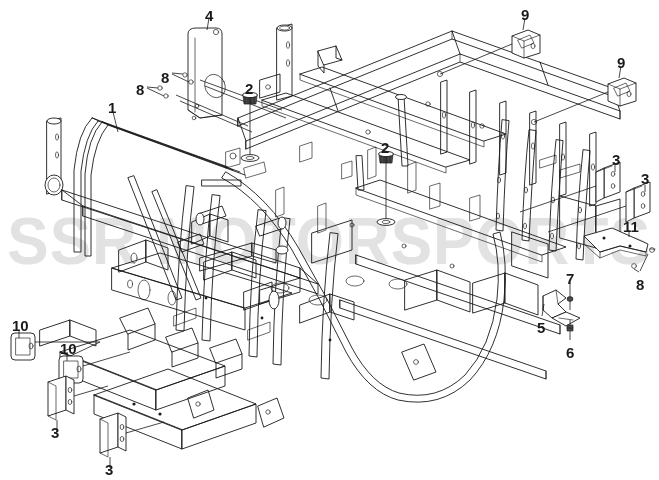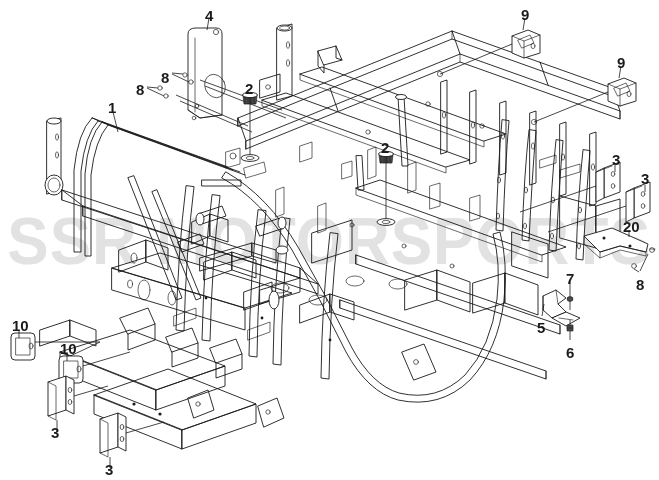--- a/index.html
+++ b/index.html
@@ -436,21 +436,21 @@
   <div class="callout" style="left:108px;top:100px">1</div>
   <div class="callout" style="left:205px;top:8px">4</div>
   <div class="callout" style="left:521px;top:7px">9</div>
   <div class="callout" style="left:161px;top:70px">8</div>
   <div class="callout" style="left:136px;top:82px">8</div>
   <div class="callout" style="left:245px;top:81px">2</div>
   <div class="callout" style="left:617px;top:55px">9</div>
   <div class="callout" style="left:381px;top:140px">2</div>
   <div class="callout" style="left:612px;top:152px">3</div>
   <div class="callout" style="left:641px;top:171px">3</div>
-  <div class="callout" style="left:623px;top:219px">20</div>
+  <div class="callout" style="left:623px;top:219px">11</div>
   <div class="callout" style="left:636px;top:277px">8</div>
   <div class="callout" style="left:566px;top:271px">7</div>
   <div class="callout" style="left:537px;top:320px">5</div>
   <div class="callout" style="left:566px;top:345px">6</div>
   <div class="callout" style="left:12px;top:318px">10</div>
   <div class="callout" style="left:60px;top:341px">10</div>
   <div class="callout" style="left:51px;top:425px">3</div>
   <div class="callout" style="left:105px;top:462px">3</div>
 
 </div>

